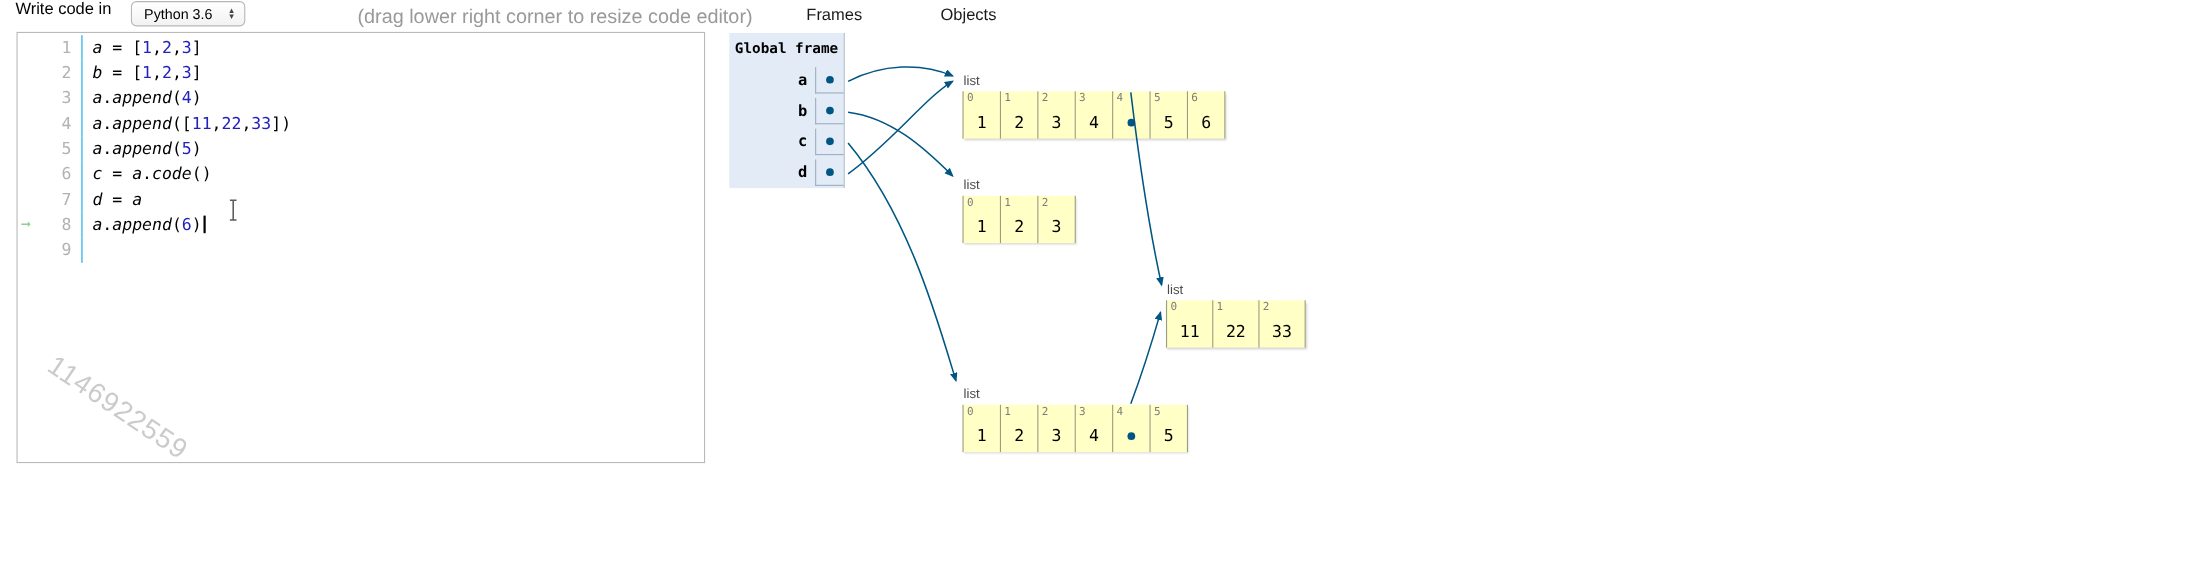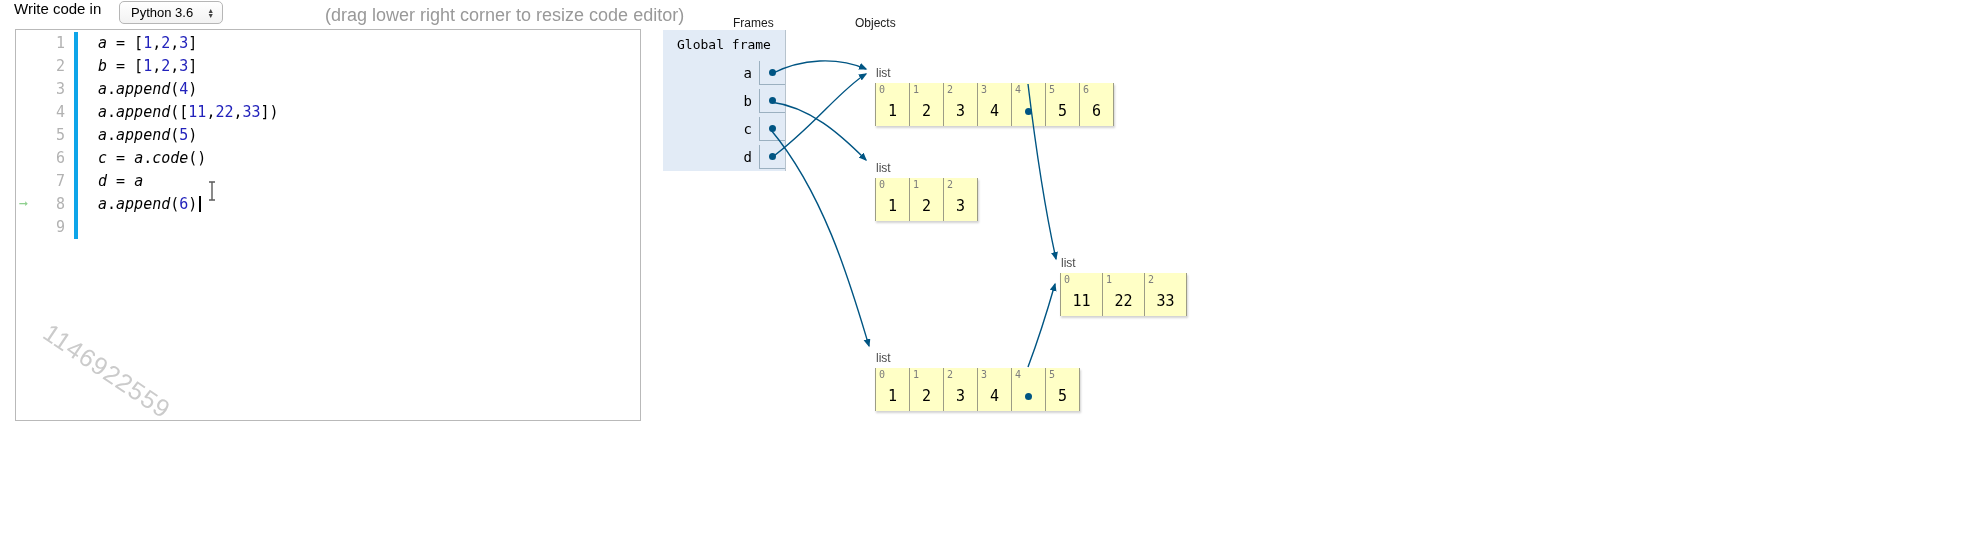--- a/index.html
+++ b/index.html
@@ -7,47 +7,47 @@
   body { width:1986px; height:534px; position:relative; overflow:hidden;
          font-family:"Liberation Sans", sans-serif; color:#000; }
 
   
   .tb-label { position:absolute; left:14px; top:0; font-size:15px; }
   .lang-select { position:absolute; left:119px; top:1px; display:inline-flex; align-items:center;
                  gap:14px; border:1px solid #b6b6b6; border-radius:5px; padding:3px 8px 3px 11px;
                  font-size:13px; background:linear-gradient(#ffffff,#f2f2f2); cursor:default; }
   .sel-arrows { display:flex; flex-direction:column; line-height:5px; font-size:7px; color:#444; }
   .hint { position:absolute; left:325px; top:5px; font-size:18px; color:var(--hint-color,#999); }
-  .col-header { position:absolute; top:16px; font-size:12px; color:#1a1a1a; }
+  .col-header { position:absolute; top:5px; font-size:15px; color:#1a1a1a; }
   .col-header.frames { left:733px; }
   .col-header.objects { left:855px; }
 
   
   .editor { position:absolute; left:15px; top:29px; width:626px; height:392px;
             border:1px solid #b9b9b9; background:#fff; padding-top:2px; }
   .code-line { display:flex; align-items:center; min-height:23px; line-height:23px;
                font-family:"DejaVu Sans Mono", monospace; font-size:15px; }
   .gutter-arrow { width:18px; text-align:left; padding-left:3px; font-size:15px;
                   color:var(--current-arrow-color,#8fd08f); font-weight:bold; }
   .line-num { width:40px; text-align:right; color:var(--line-number-color,#b2b2b2);
               padding-right:9px; }
-  .line-text { border-left:4px solid #0ea5e9; padding-left:20px; min-height:23px; flex:1; }
+  .line-text { border-left:1px solid #0ea5e9; padding-left:9px; min-height:23px; flex:1; }
   .tok-id { font-style:italic; color:#000; }
   .tok-pl { color:#000; }
   .tok-num { color:var(--number-color,#2222bb); }
   .caret { display:inline-block; width:1.5px; height:16px; background:#000;
            vertical-align:-3px; margin-left:2px; }
   .watermark { position:absolute; left:38px; top:288px; font-size:25px; letter-spacing:1px;
                color:var(--watermark-color,#ccc); transform:rotate(34deg);
                transform-origin:left top; user-select:none; }
   .ibeam { position:absolute; left:190px; top:150px; }
 
   
-  .global-frame { position:absolute; left:663px; top:30px; width:123px; padding-top:5px;
-                  background:var(--frame-bg,#e2ebf6); border-right:1px solid #b7c3cd; }
+  .global-frame { position:absolute; left:663px; top:30px; width:105px; padding-top:5px;
+                  background:var(--frame-bg,#e2ebf6); border-right:1px solid #b7c3cd;font-weight:bold; }
   .frame-label { text-align:center; font-family:"DejaVu Sans Mono", monospace;
                  font-size:13px; height:24px; line-height:20px; color:#000; }
   .var-row { display:flex; justify-content:flex-end; align-items:center; height:28px; }
   .var-name { font-family:"DejaVu Sans Mono", monospace; font-size:14px; padding-right:7px; }
   .var-val { width:26px; height:24px; border-left:1px solid #9bb0c0; border-bottom:1px solid #9bb0c0;
              display:flex; align-items:center; justify-content:center; }
   .ptr-dot { width:7px; height:7px; border-radius:50%; background:var(--arrow-color,#005583); }
 
   
   .heap-list { position:absolute;margin-top:28px; }

